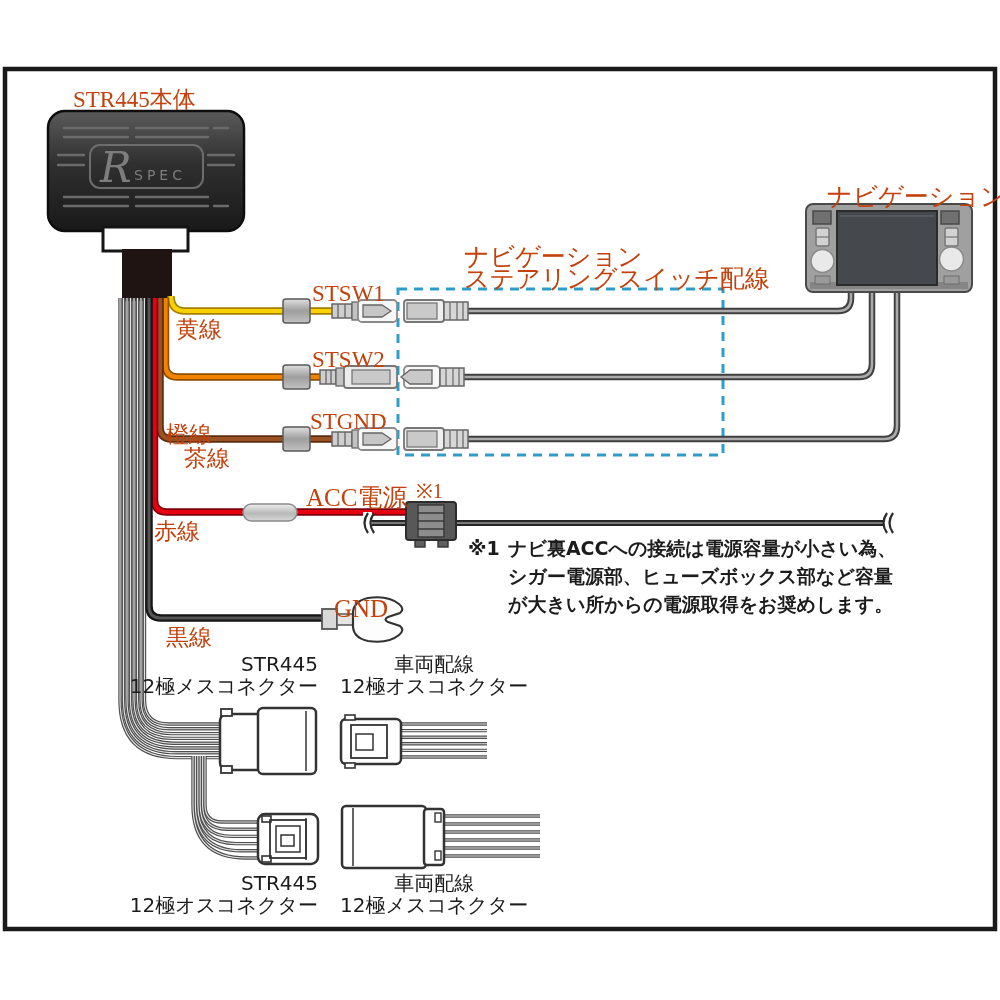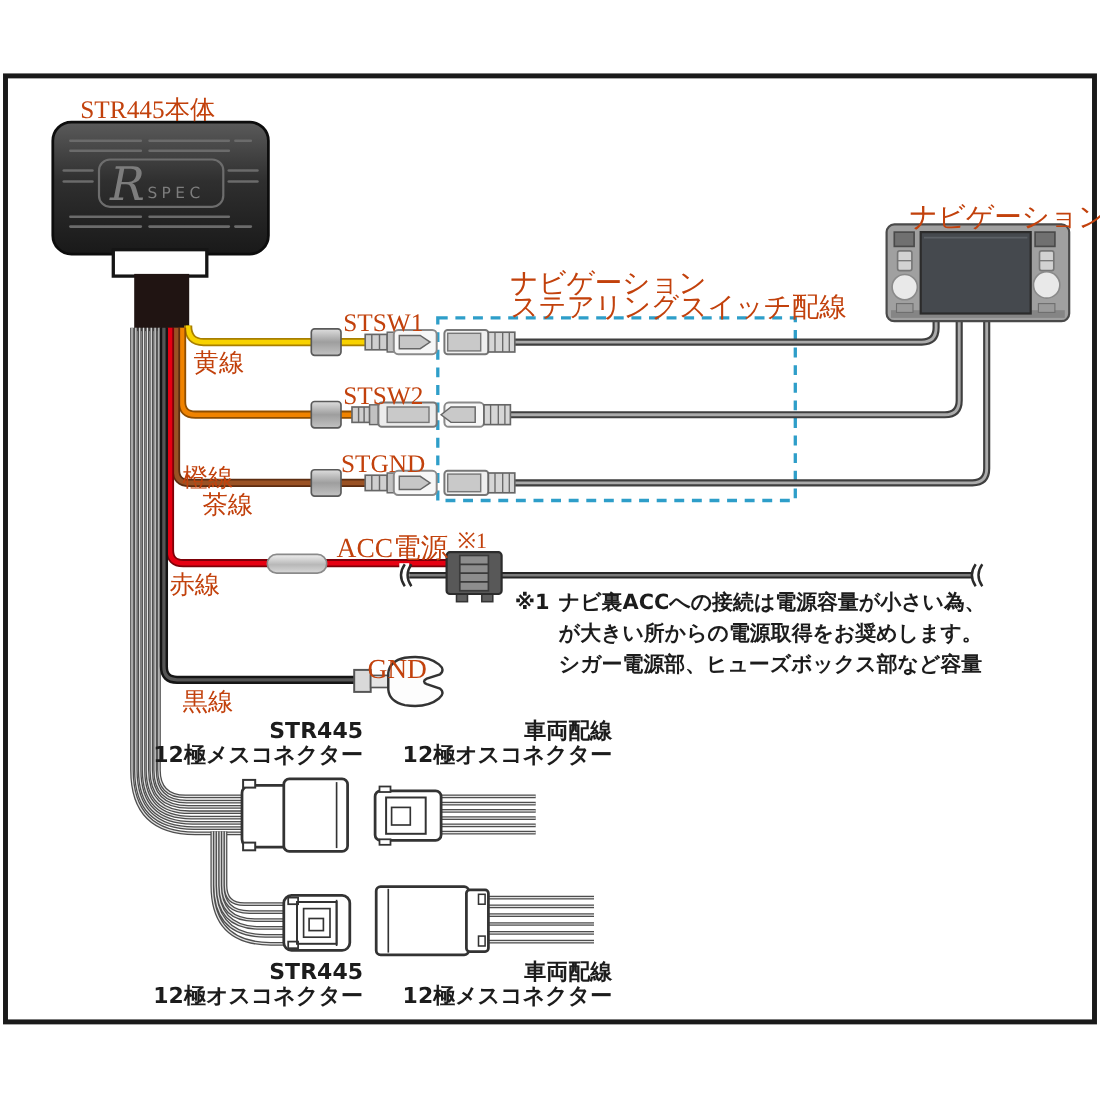--- a/index.html
+++ b/index.html
@@ -4,23 +4,23 @@
 <style>
   html,body{margin:0;padding:0;background:#fff;}
   #stage{position:relative;width:1000px;height:1000px;background:#fff;overflow:hidden;
          font-family:"DejaVu Sans","Liberation Sans",sans-serif;color:#1c1c1c;}
   #art{position:absolute;left:0;top:0;}
   .lbl{position:absolute;white-space:nowrap;font-weight:500;color:#c2410c;font-family:Liberation Serif, serif;}
   .fs23{font-size:23px;}
   .fs21{font-size:25px;}
   .fs20{font-size:20px;}
   .fs19{font-size:25px;}
-  .conn-label{position:absolute;font-size:20px;line-height:22px;font-weight:700;white-space:nowrap;padding-left:12px;}
+  .conn-label{position:absolute;font-size:20px;line-height:22px;font-weight:400;white-space:nowrap;}
   .conn-left{left:120px;width:198px;text-align:right;}
-  .conn-right{left:354px;text-align:right;}
+  .conn-right{left:340px;text-align:center;}
   .note{position:absolute;left:468px;top:534px;font-size:19px;font-weight:700;line-height:28px;}
   .note .row{white-space:nowrap;}
   .note .marker{display:inline-block;width:40px;}
   .note .indent{padding-left:40px;}
 </style>
 </head>
 <body>
 
 <div id="stage">
 
@@ -323,22 +323,22 @@
 <div class="lbl fs23" style="left:154px;top:516px;">赤線</div>
 <div class="lbl fs23" style="left:166px;top:622px;">黒線</div>
 
 <div class="lbl fs19" style="left:464px;top:240px;">ナビゲーション</div>
 <div class="lbl fs19" style="left:464px;top:262px;">ステアリングスイッチ配線</div>
 
 <div class="lbl fs19" style="left:827px;top:180px;">ナビゲーション</div>
 
 <div class="note">
   <div class="row"><span class="marker">※1</span><span>ナビ裏ACCへの接続は電源容量が小さい為、</span></div>
+  <div class="row indent">シガー電源部、ヒューズボックス部など容量</div>
   <div class="row indent">が大きい所からの電源取得をお奨めします。</div>
-  <div class="row indent">シガー電源部、ヒューズボックス部など容量</div>
 </div>
 
 <div class="conn-label conn-left" style="top:653px;">
   <div>STR445</div>
   <div>12極メスコネクター</div>
 </div>
 <div class="conn-label conn-right" style="top:653px;">
   <div>車両配線</div>
   <div>12極オスコネクター</div>
 </div>

